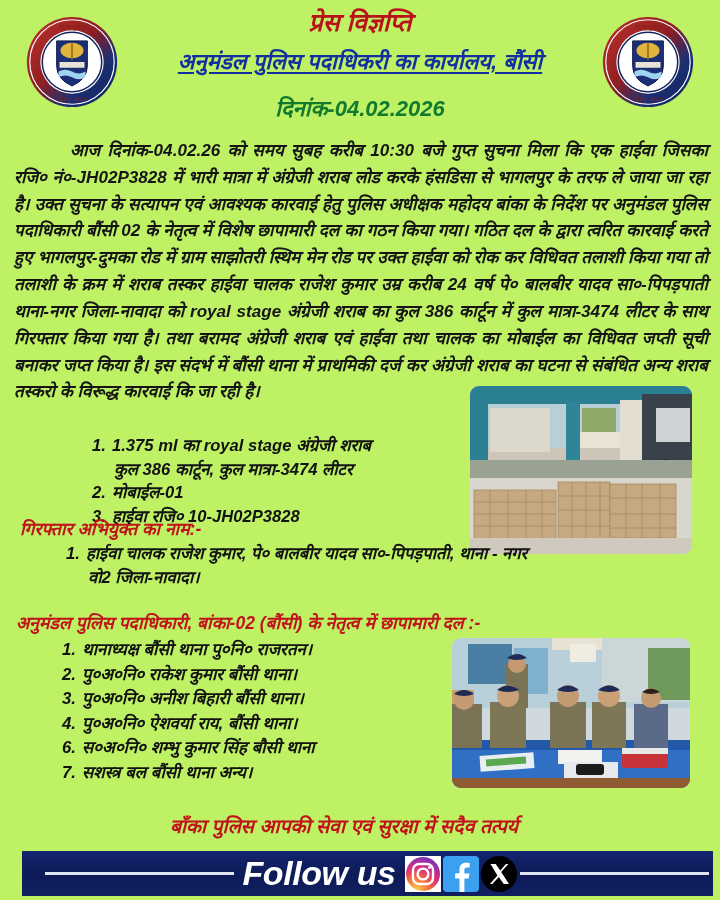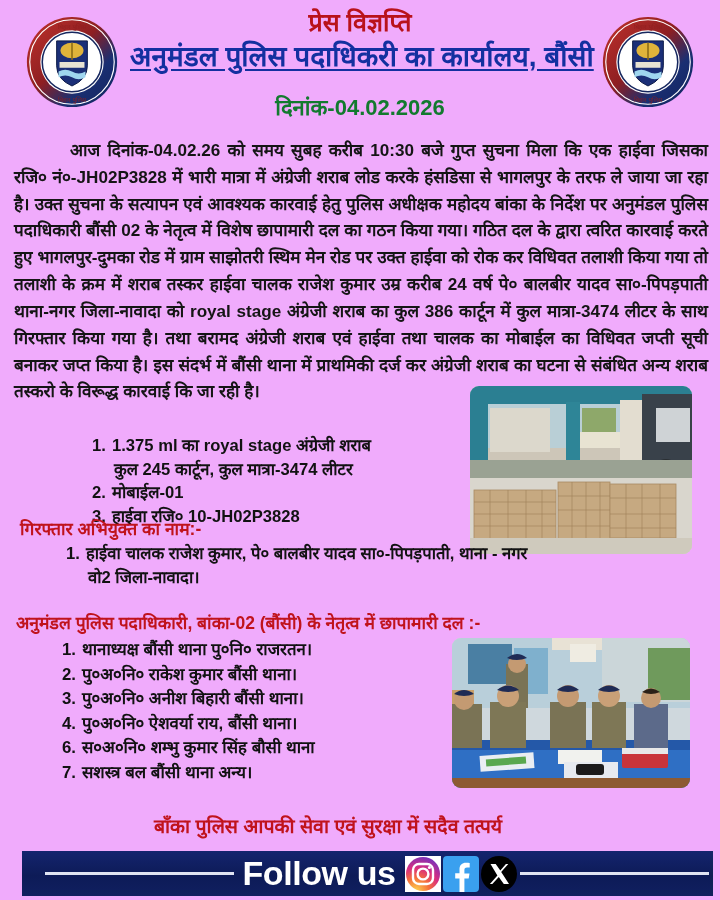--- a/index.html
+++ b/index.html
@@ -11,22 +11,23 @@
     width: 720px;
     height: 900px;
     font-family: "Liberation Sans", sans-serif;
     overflow: hidden;
     position: relative;
   }
   #page {
     position: relative;
     width: 720px;
     height: 900px;
-    background: #f0abfc;
+    background: #bef264;
     overflow: hidden;
+    font-style: italic;
   }
 
   
   .header {
     position: relative;
     height: 118px;
     width: 720px;
   }
   .logo {
     position: absolute;
@@ -46,26 +47,26 @@
   }
   .title-main {
     color: #b9121b;
     font-size: 25px;
     font-weight: bold;
     line-height: 1.18;
     letter-spacing: 0px;
   }
   .title-sub {
     color: #1330a0;
-    font-size: 28px;
+    font-size: 22px;
     font-weight: bold;
     text-decoration: underline;
     text-underline-offset: 3px;
     line-height: 1.3;
-    margin-top: 1px;
+    margin-top: 10px;
     white-space: nowrap;
   }
   .title-date {
     color: #127a2e;
     font-size: 22px;
     font-weight: bold;
     line-height: 1.25;
     margin-top: 19px;
   }
 
@@ -131,21 +132,21 @@
     left: 470px; top: 386px; width: 222px; height: 168px;
   }
   #photo-team {
     left: 452px; top: 638px; width: 238px; height: 150px;
   }
   .photo svg { display: block; width: 100%; height: 100%; }
 
   
   .tagline {
     position: absolute;
-    left: 0;
+    left: 16px;
     top: 812px;
     width: 656px;
     text-align: center;
     color: #c0131c;
     font-size: 19.5px;
     font-weight: bold;
   }
 
   
   .follow-bar {
@@ -270,21 +271,21 @@
         <path d="M140 112 h66 M140 128 h66 M140 142 h66"></path>
         <path d="M156 98 v54 M172 98 v54 M190 98 v54"></path>
       </g>
       <rect x="0" y="152" width="222" height="16" fill="#cfcabd"></rect>
     </svg>
   </div>
 
   <ol class="sec-list" id="recovered-list">
     <li>
       <span class="num">1.</span><span>1.375 ml का royal stage अंग्रेजी शराब</span>
-      <span class="cont-line">कुल 245 कार्टून, कुल मात्रा-3474 लीटर</span>
+      <span class="cont-line">कुल 386 कार्टून, कुल मात्रा-3474 लीटर</span>
     </li>
     <li>
       <span class="num">2.</span><span>मोबाईल-01</span>
     </li>
     <li>
       <span class="num">3.</span><span>हाईवा रजि० 10-JH02P3828</span>
     </li>
   </ol>
 
   <div class="sec-head" id="accused-head">गिरफ्तार अभियुक्त का नाम:-</div>

